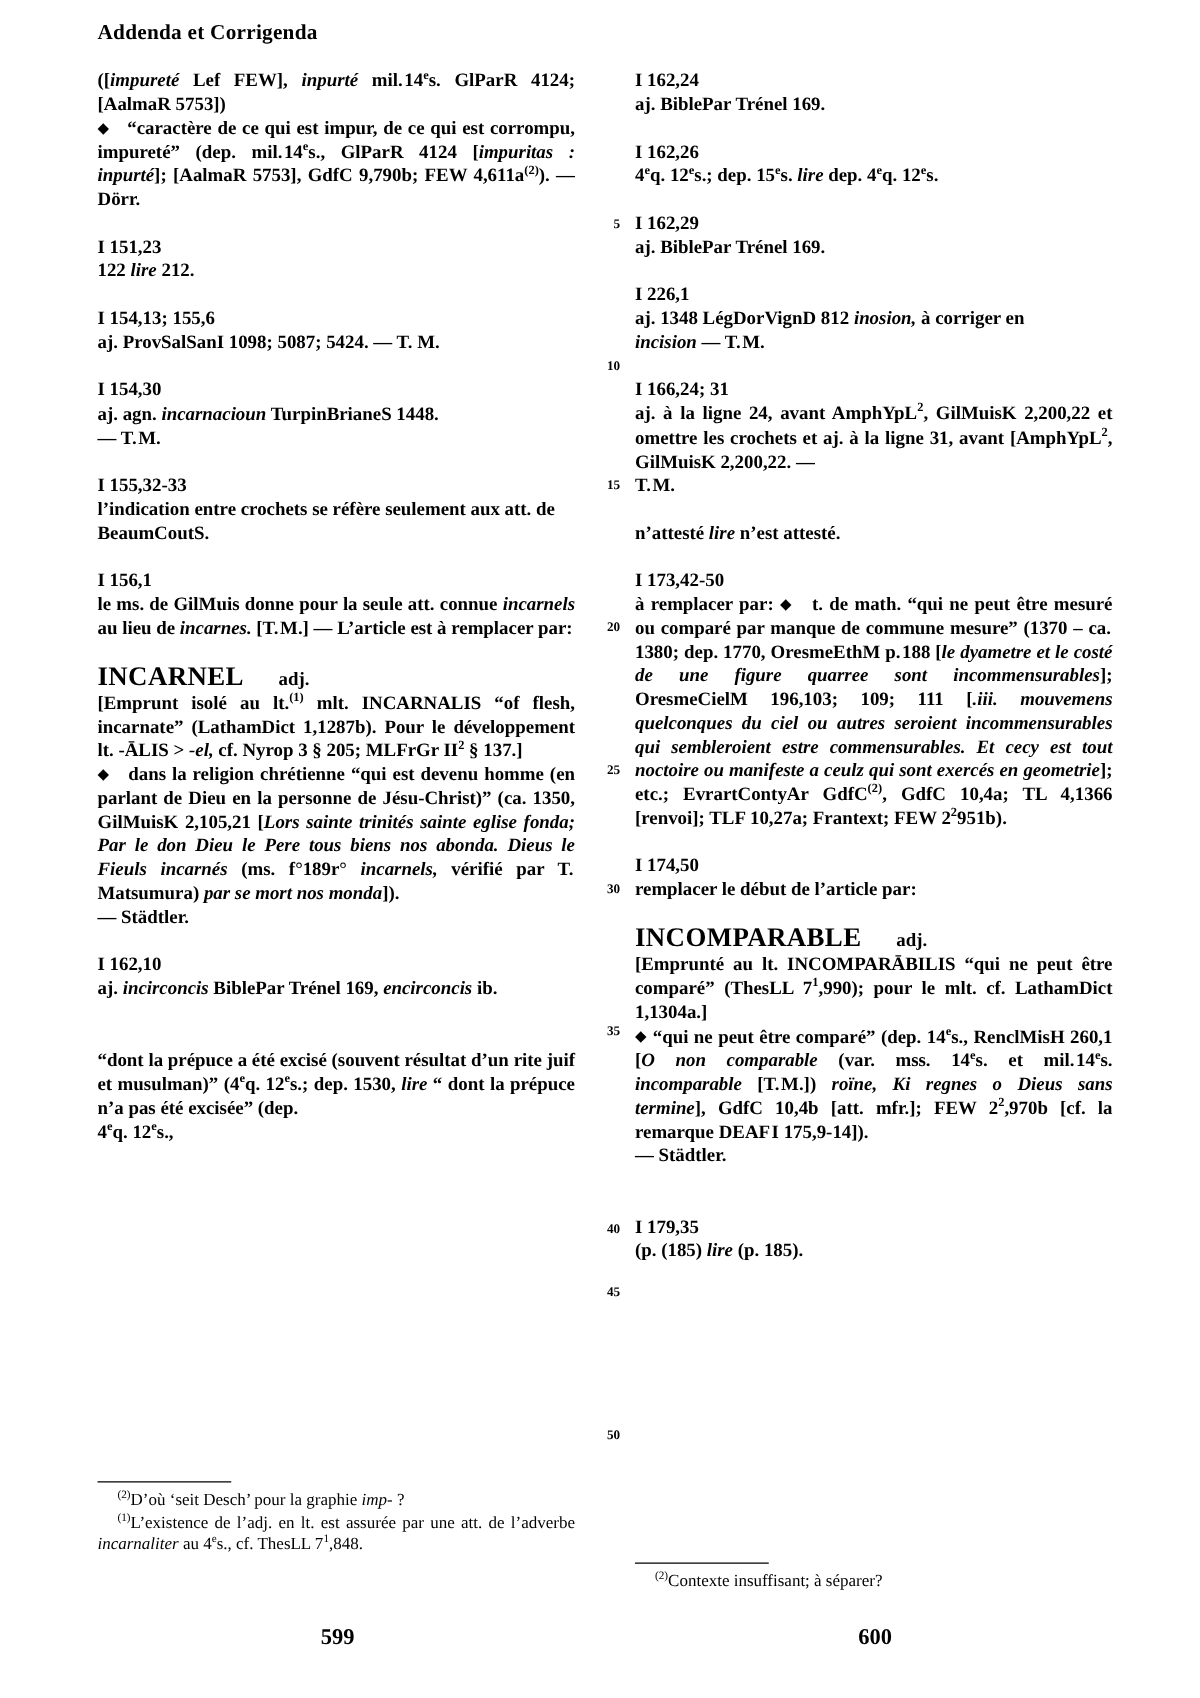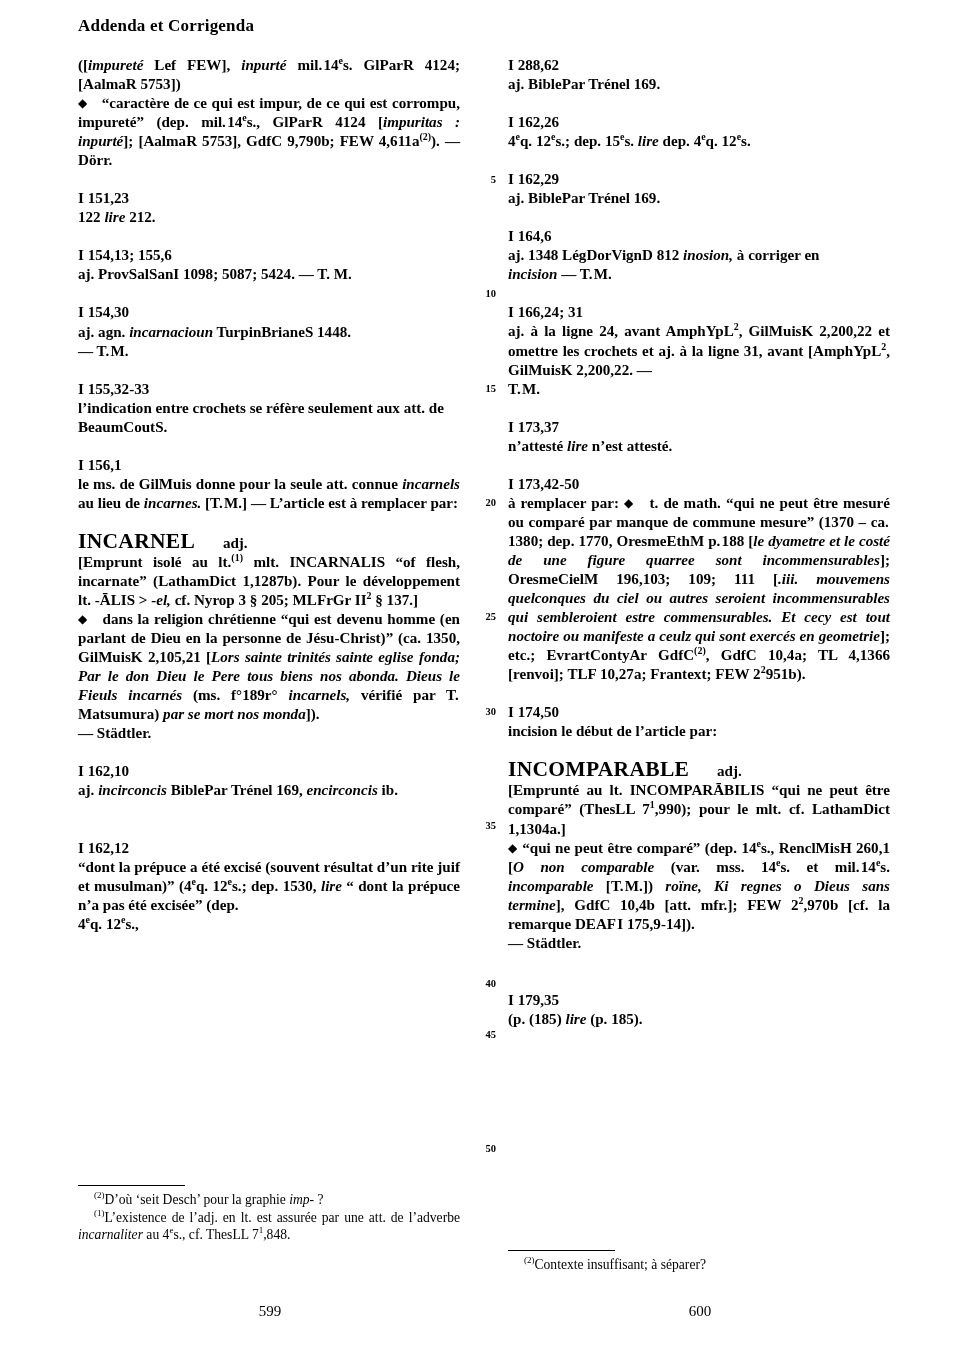--- a/index.html
+++ b/index.html
@@ -108,22 +108,22 @@
     font-size: 10.5px;
     font-weight: bold;
     text-align: right;
     font-family: "Liberation Serif", "DejaVu Serif", serif;
   }
   .linenum { position: absolute; right: 0; }
 
   
   .folio {
     position: absolute;
-    font-size: 15px;
-    font-weight: normal;
+    font-size: 18px;
+    font-weight: bold;
     bottom: 38px;
   }
   .folio-left  { left: 0; width: 540px; text-align: center; }
   .folio-right { left: 430px; width: 540px; text-align: center; }
 </style>
 </head>
 <body>
 
 <div class="page">
 
@@ -197,90 +197,88 @@
     <div class="gap"></div>
 
     <div class="blk">
       <p class="ref">I 162,10</p>
       <p class="nojust">aj. <i>incirconcis</i> BiblePar Trénel 169, <i>encirconcis</i> ib.</p>
     </div>
 
     <div class="gap-lg"></div>
 
     <div class="blk">
-      <p class="ref">I 162,12</p>
       <p>“dont la prépuce a été excisé (souvent résultat d’un rite juif et musulman)” (4<sup>e</sup>q. 12<sup>e</sup>s.; dep. 1530, <i>lire</i> “ dont la prépuce n’a pas été excisée” (dep.</p>
       <p class="nojust">4<sup>e</sup>q. 12<sup>e</sup>s.,</p>
     </div>
   </div>
 
   <div class="fn-wrap" style="left:78px; top:1185px;">
     <div class="fn-rule"></div>
     <div class="fn">
       <p class="fn-ind last"><sup>(2)</sup><span>D’où ‘seit Desch’ pour la graphie <i>imp-</i> ?</span></p>
       <p class="fn-ind"><sup>(1)</sup><span>L’existence de l’adj. en lt. est assurée par une att. de l’adverbe <i>incarnaliter</i> au 4<sup>e</sup>s., cf. ThesLL 7<sup>1</sup>,848.</span></p>
     </div>
   </div>
 
   <div class="col col-right">
 
     <div class="blk">
-      <p class="ref">I 288,62</p>
+      <p class="ref">I 162,24</p>
       <p class="nojust">aj. BiblePar Trénel 169.</p>
     </div>
 
     <div class="gap"></div>
 
     <div class="blk">
       <p class="ref">I 162,26</p>
       <p class="nojust">4<sup>e</sup>q. 12<sup>e</sup>s.; dep. 15<sup>e</sup>s. <i>lire</i> dep. 4<sup>e</sup>q. 12<sup>e</sup>s.</p>
     </div>
 
     <div class="gap"></div>
 
     <div class="blk">
       <p class="ref">I 162,29</p>
       <p class="nojust">aj. BiblePar Trénel 169.</p>
     </div>
 
     <div class="gap"></div>
 
     <div class="blk">
-      <p class="ref">I 164,6</p>
+      <p class="ref">I 226,1</p>
       <p>aj. 1348 LégDorVignD 812 <i>inosion,</i> à corriger en</p>
       <p class="nojust"><i>incision</i> — T. M.</p>
     </div>
 
     <div class="gap"></div>
 
     <div class="blk">
       <p class="ref">I 166,24; 31</p>
       <p>aj. à la ligne 24, avant AmphYpL<sup>2</sup>, GilMuisK 2,200,22 et omettre les crochets et aj. à la ligne 31, avant [AmphYpL<sup>2</sup>, GilMuisK 2,200,22. —</p>
       <p class="nojust">T. M.</p>
     </div>
 
     <div class="gap"></div>
 
     <div class="blk">
-      <p class="ref">I 173,37</p>
       <p class="nojust">n’attesté <i>lire</i> n’est attesté.</p>
     </div>
 
     <div class="gap"></div>
 
     <div class="blk">
       <p class="ref">I 173,42-50</p>
       <p>à remplacer par: <span class="lozenge">◆</span>&nbsp;&nbsp; t. de math. “qui ne peut être mesuré ou comparé par manque de commune mesure” (1370&nbsp;–&nbsp;ca. 1380; dep. 1770, OresmeEthM p. 188 [<i>le dyametre et le costé de une figure quarree sont incommensurables</i>]; OresmeCielM 196,103; 109; 111 [<i>.iii. mouvemens quelconques du ciel ou autres seroient incommensurables qui sembleroient estre commensurables. Et cecy est tout noctoire ou manifeste a ceulz qui sont exercés en geometrie</i>]; etc.; EvrartContyAr GdfC<sup>(2)</sup>, GdfC 10,4a; TL 4,1366 [renvoi]; TLF 10,27a; Frantext; FEW 2<sup>2</sup>951b).</p>
     </div>
 
     <div class="gap"></div>
 
     <div class="blk">
       <p class="ref">I 174,50</p>
-      <p class="nojust">incision le début de l’article par:</p>
+      <p class="nojust">remplacer le début de l’article par:</p>
     </div>
 
     <div class="gap"></div>
 
     <div class="blk">
       <p class="nojust"><span class="hw">INCOMPARABLE</span> <span class="hw-pos">adj.</span></p>
       <p>[Emprunté au lt. INCOMPARĀBILIS “qui ne peut être comparé” (ThesLL 7<sup>1</sup>,990); pour le mlt. cf. LathamDict 1,1304a.]</p>
       <p><span class="lozenge">◆</span> “qui ne peut être comparé” (dep. 14<sup>e</sup>s., RenclMisH 260,1 [<i>O non comparable</i> (var. mss. 14<sup>e</sup>s. et mil. 14<sup>e</sup>s. <i>incomparable</i> [T. M.]) <i>roïne, Ki regnes o Dieus sans termine</i>], GdfC 10,4b [att. mfr.]; FEW 2<sup>2</sup>,970b [cf. la remarque DEAF I 175,9-14]).</p>
       <p class="nojust">— Städtler.</p>
     </div>

